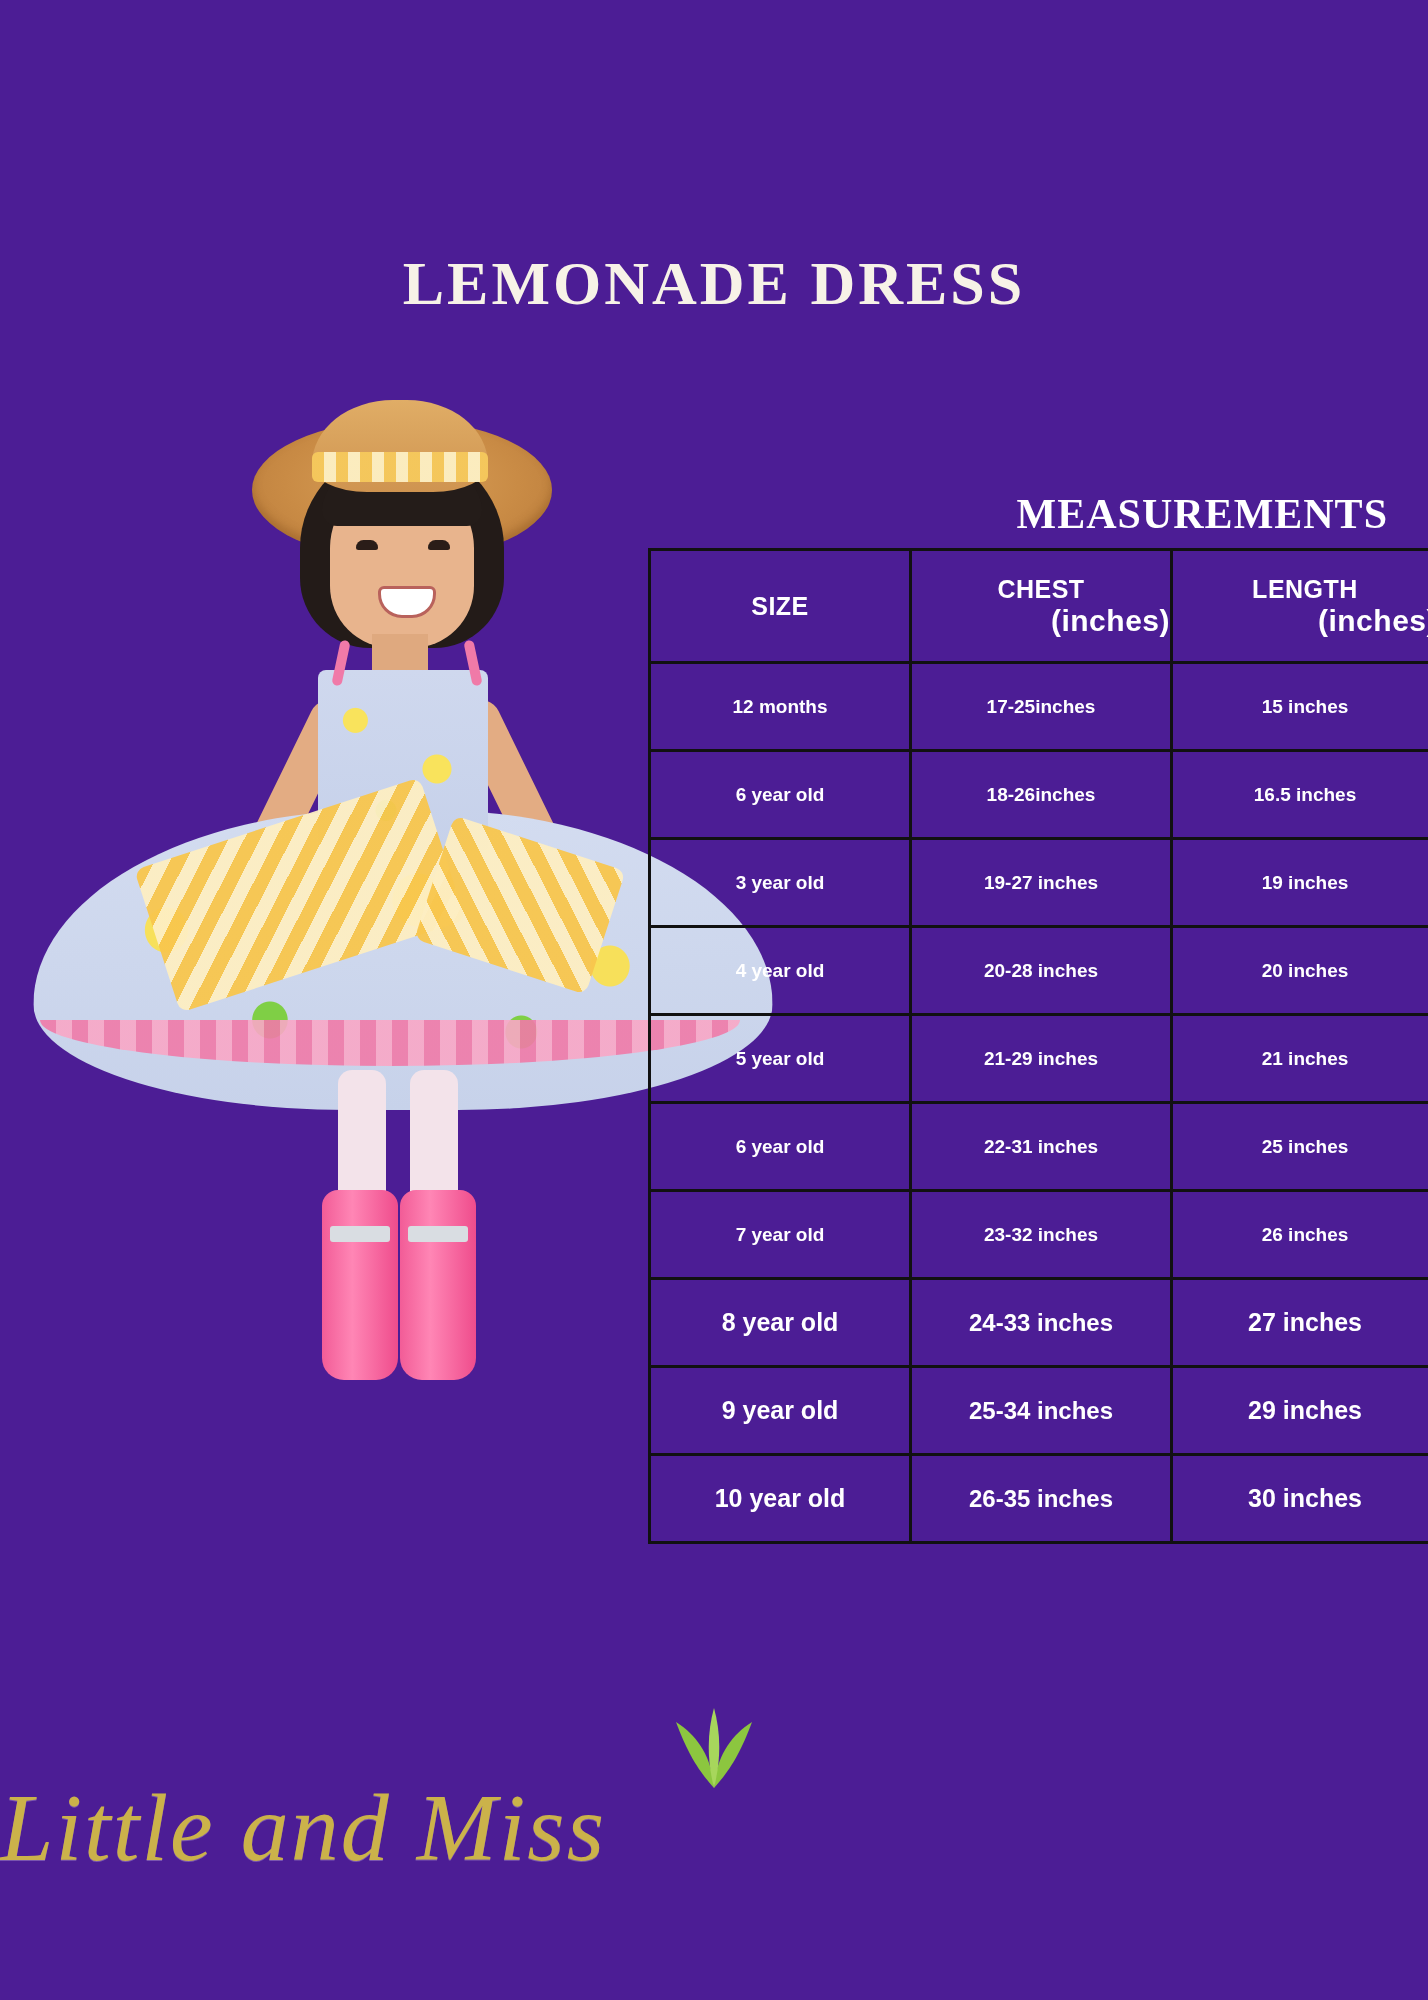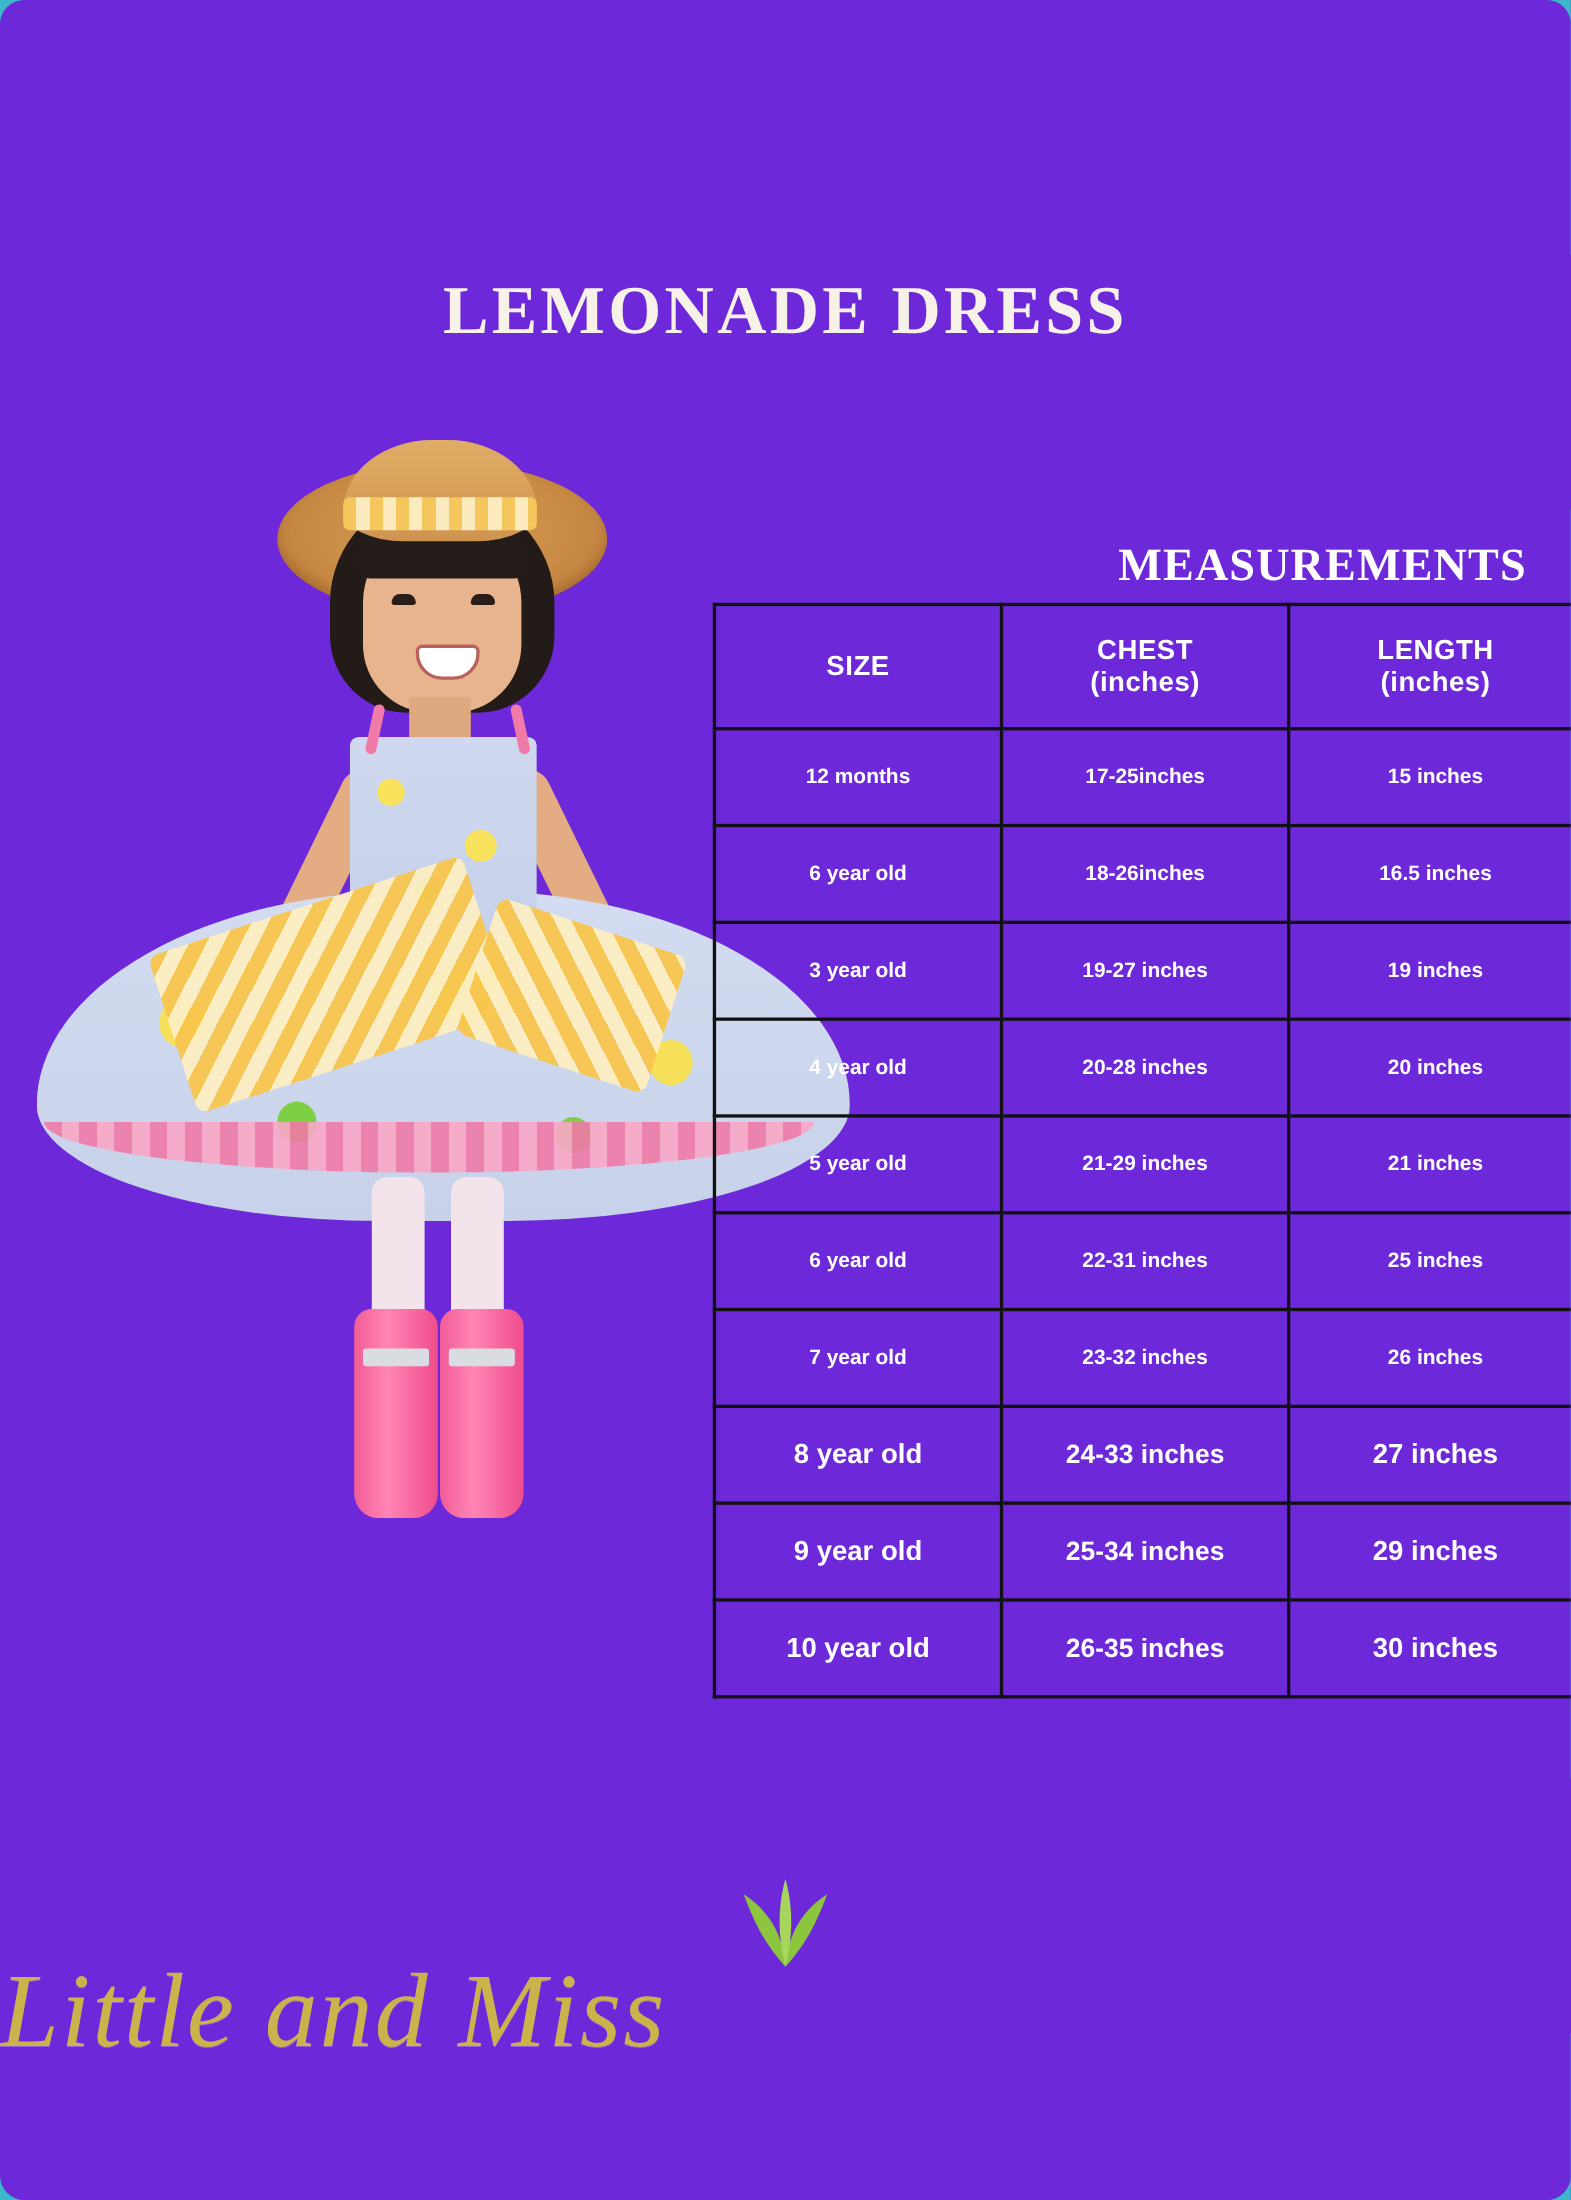--- a/index.html
+++ b/index.html
@@ -11,23 +11,22 @@
     height: 2000px;
     background: #3bb8c9;
     font-family: "Liberation Sans", sans-serif;
     overflow: hidden;
     position: relative;
   }
   .page {
     position: relative;
     width: 1428px;
     height: 2000px;
-    background: #6d28d9;
+    background: #4c1d95;
     overflow: hidden;
-    border-radius: 22px;
   }
 
   
   .title {
     position: absolute;
     top: 248px;
     left: 0;
     width: 1428px;
     text-align: center;
     font-family: "Liberation Serif", serif;
@@ -71,22 +70,23 @@
     background: transparent;
     vertical-align: middle;
   }
   .size-table th {
     font-size: 25px;
     letter-spacing: 0.5px;
     height: 110px;
   }
   .size-table th .unit {
     display: block;
-    font-size: 25px;
+    font-size: 30px;
     font-weight: bold;
+    text-align: right;
   }
   .col-size   { width: 258px; }
   .col-chest  { width: 258px; }
   .col-length { width: 264px; }
 
   .size-table tr.r8 td, .size-table tr.r9 td, .size-table tr.r10 td {
     font-size: 25px;
   }
   .size-table tr.r8 td.chest, .size-table tr.r9 td.chest, .size-table tr.r10 td.chest {
     font-size: 24px;

